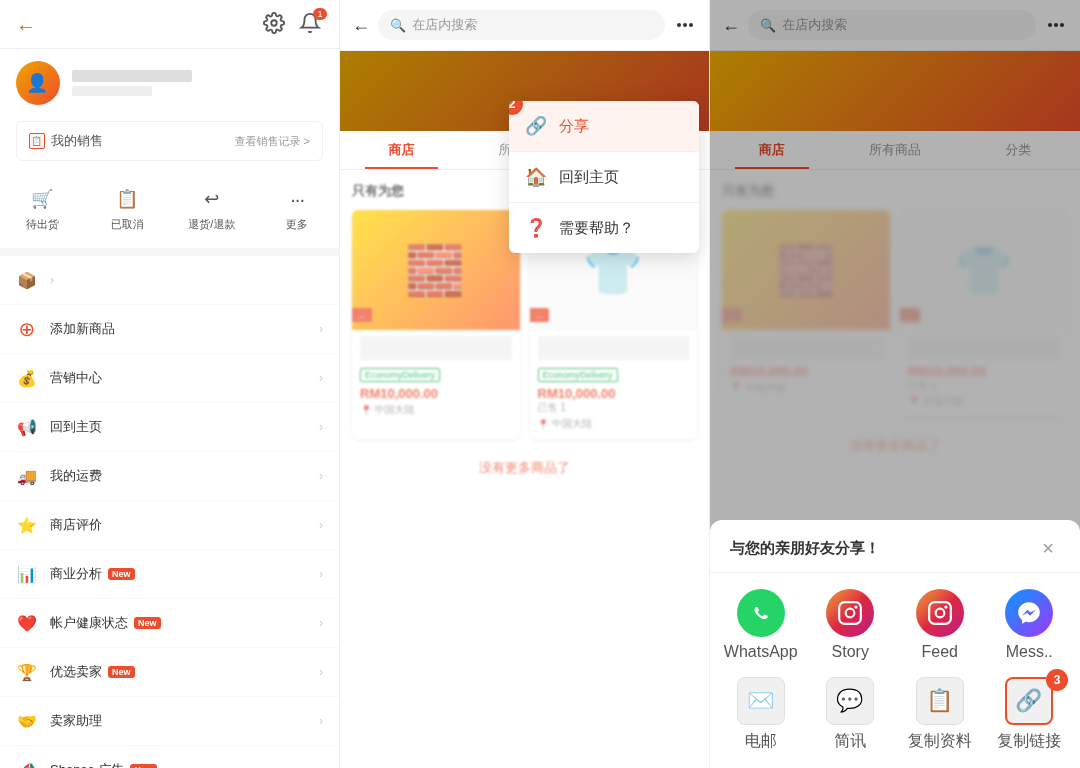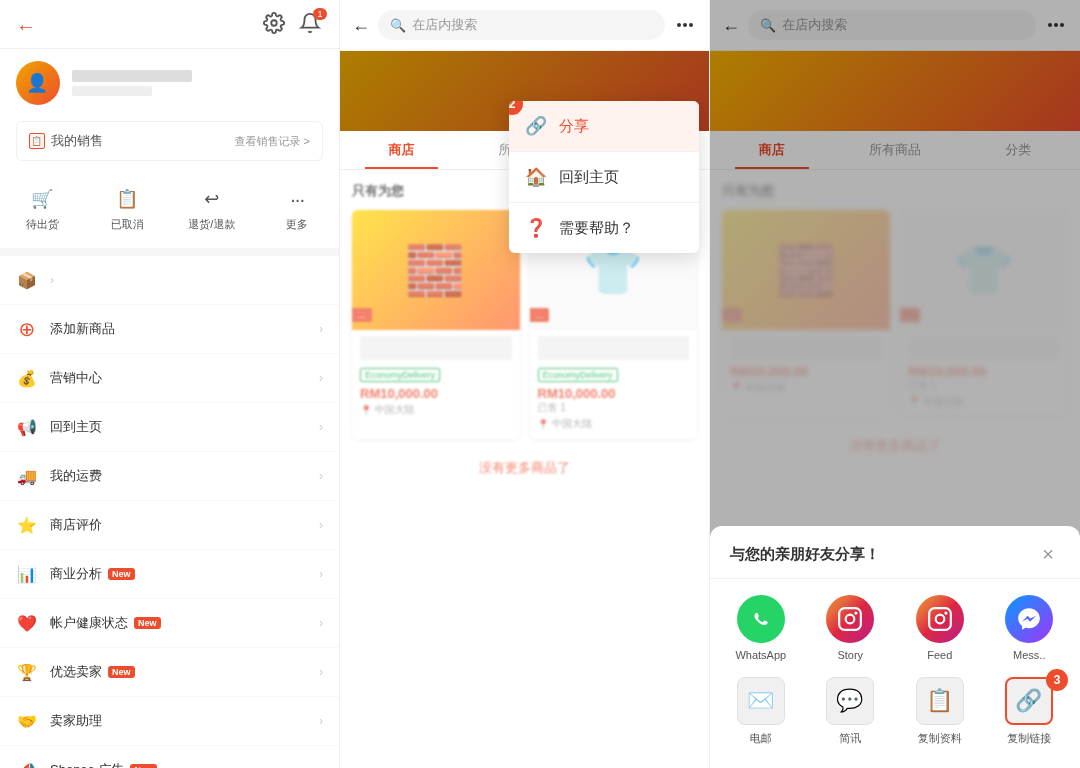--- a/index.html
+++ b/index.html
@@ -587,21 +587,21 @@
       top: 0;
       z-index: 10;
       display: flex;
       align-items: flex-end;
     }
 
     .share-modal {
       background: #fff;
       width: 100%;
       border-radius: 12px 12px 0 0;
-      padding: 0 0 22px;
+      padding: 0 0 16px;
       position: relative;
     }
 
     .share-modal-header {
       display: flex;
       align-items: center;
       justify-content: space-between;
       padding: 16px 20px 12px;
       border-bottom: 1px solid #f0f0f0;
     }
@@ -648,21 +648,21 @@
       font-size: 22px;
     }
 
     .whatsapp-icon { background: #25d366; }
     .feed-icon { background: linear-gradient(135deg, #f09433, #e6683c, #dc2743, #cc2366, #bc1888); }
     .story-icon { background: linear-gradient(135deg, #f09433, #e6683c, #dc2743, #cc2366, #bc1888); }
     .facebook-icon { background: #1877f2; }
     .messenger-icon { background: linear-gradient(135deg, #0699ff, #a334fa); }
 
     .share-icon-label {
-      font-size: 11px;
+      font-size: 16px;
       color: #555;
       text-align: center;
     }
 
     .share-icons-row2 {
       display: flex;
       padding: 8px 8px 0;
       gap: 4px;
     }
 

